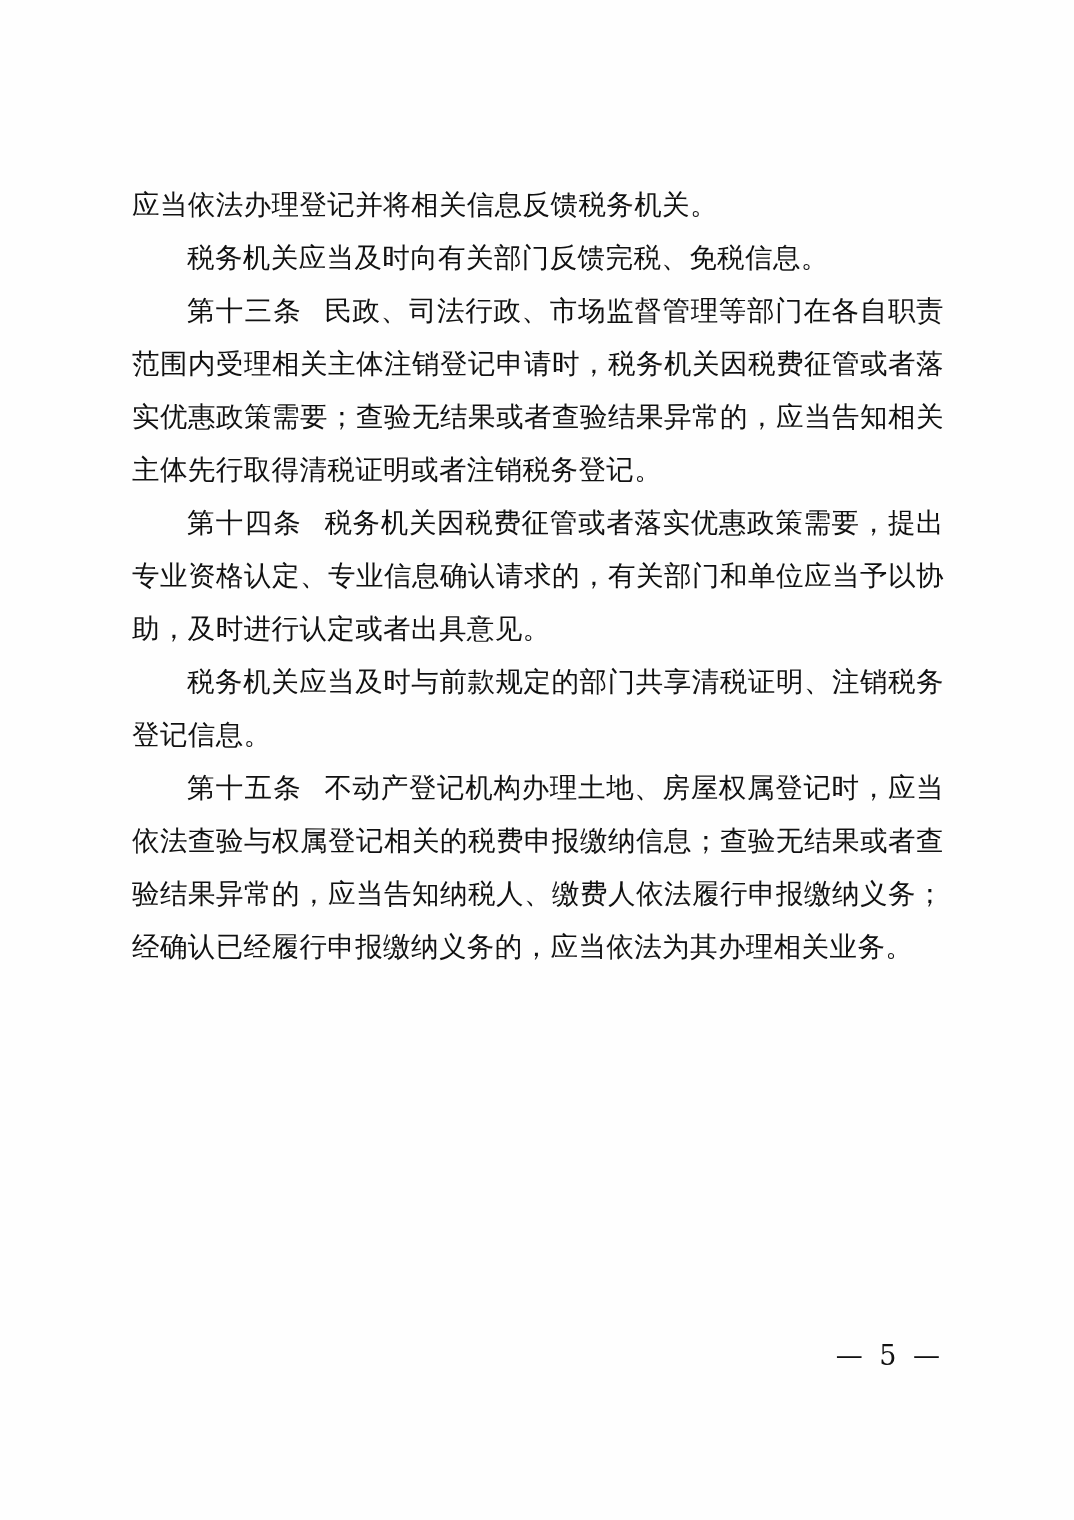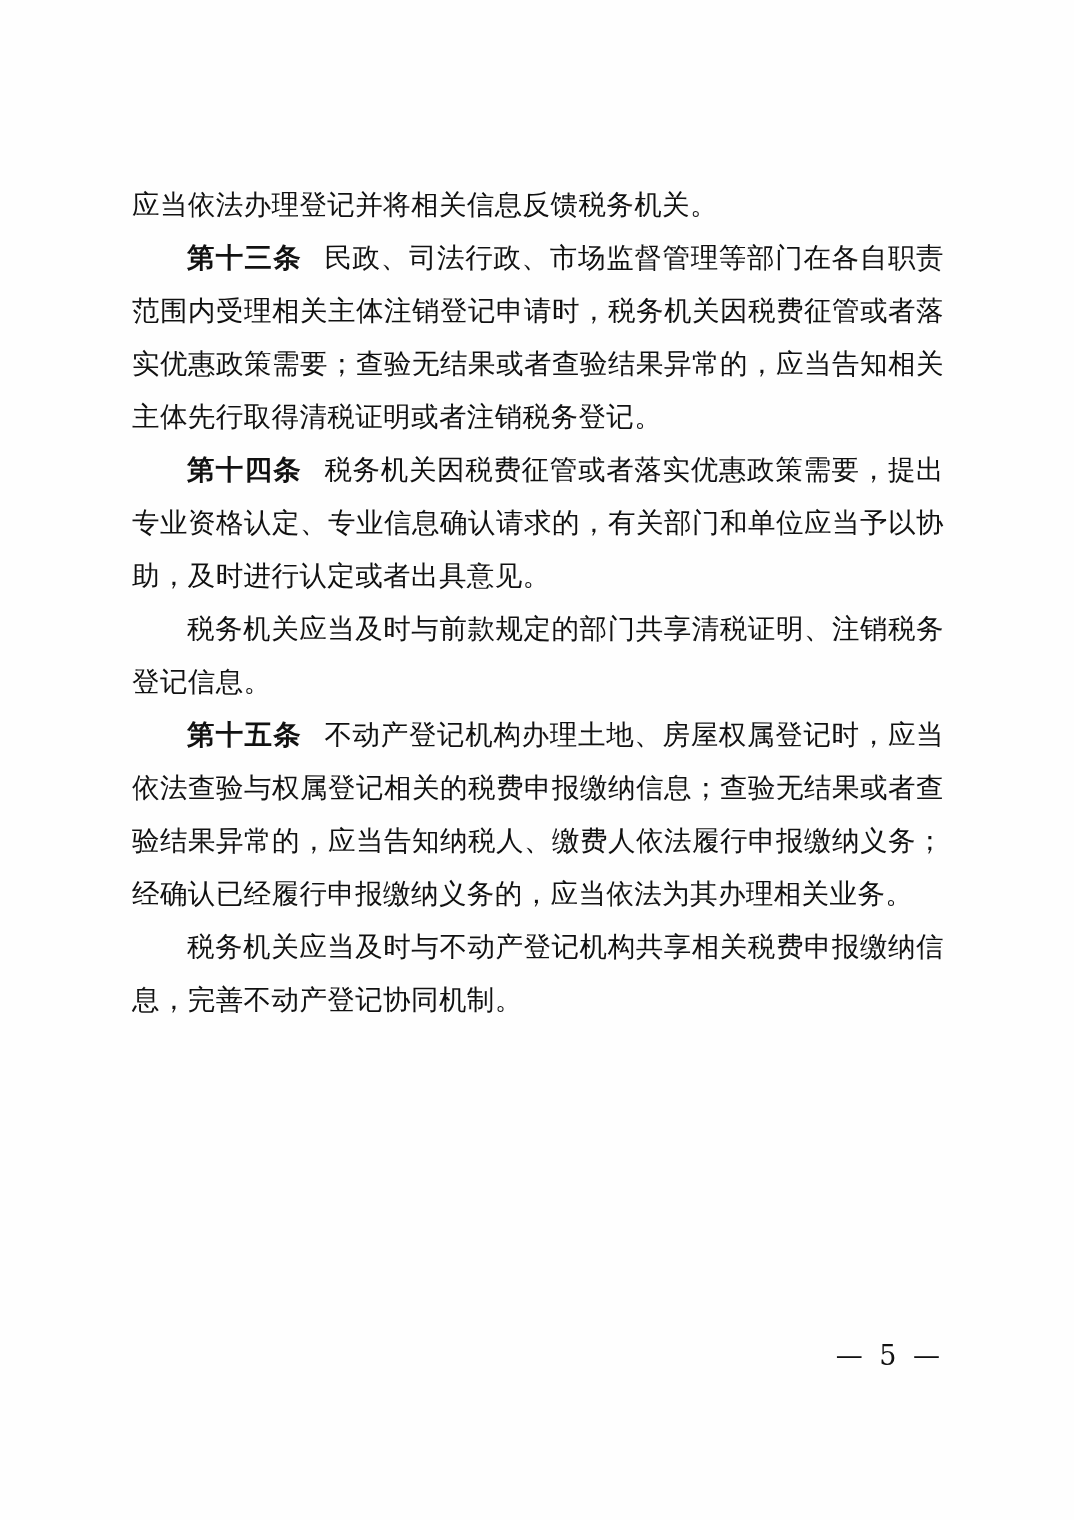--- a/index.html
+++ b/index.html
@@ -36,21 +36,21 @@
     text-align: justify;
     text-justify: inter-ideograph;
     letter-spacing: 0.4px;
     color: #111111;
     font-family: "DejaVu Serif", "Liberation Serif", serif;
   }
   p.indent {
     text-indent: 2em;
   }
   .art-label {
-    font-weight: bold;
+    font-weight: normal;
     letter-spacing: 1px;
     margin-top: 36px;
   }
   .art-gap {
     display: inline-block;
     width: 0.8em;
   }
   .page-number {
     position: absolute;
     left: 0;
@@ -66,39 +66,39 @@
 </head>
 <body>
 
 <div class="page">
   <div class="content">
 
     <p class="para">
       <span>应当依法办理登记并将相关信息反馈税务机关。</span>
     </p>
 
+    <p class="para indent">
+      <span>税务机关应当及时向有关部门反馈完税、免税信息。</span>
+    </p>
 
     <p class="para indent">
       <span class="art-label">第十三条</span><span class="art-gap"></span><span>民政、司法行政、市场监督管理等部门在各自职责范围内受理相关主体注销登记申请时，税务机关因税费征管或者落实优惠政策需要；查验无结果或者查验结果异常的，应当告知相关主体先行取得清税证明或者注销税务登记。</span>
     </p>
 
     <p class="para indent">
       <span class="art-label">第十四条</span><span class="art-gap"></span><span>税务机关因税费征管或者落实优惠政策需要，提出专业资格认定、专业信息确认请求的，有关部门和单位应当予以协助，及时进行认定或者出具意见。</span>
     </p>
 
     <p class="para indent">
       <span>税务机关应当及时与前款规定的部门共享清税证明、注销税务登记信息。</span>
     </p>
 
 
     <p class="para indent">
       <span class="art-label">第十五条</span><span class="art-gap"></span><span>不动产登记机构办理土地、房屋权属登记时，应当依法查验与权属登记相关的税费申报缴纳信息；查验无结果或者查验结果异常的，应当告知纳税人、缴费人依法履行申报缴纳义务；经确认已经履行申报缴纳义务的，应当依法为其办理相关业务。</span>
     </p>
 
-    <p class="para indent">
-      <span>税务机关应当及时与不动产登记机构共享相关税费申报缴纳信息，完善不动产登记协同机制。</span>
-    </p>
 
 
   </div>
 
   <div class="page-number">— 5 —</div>
 </div>
 
 </body></html>

